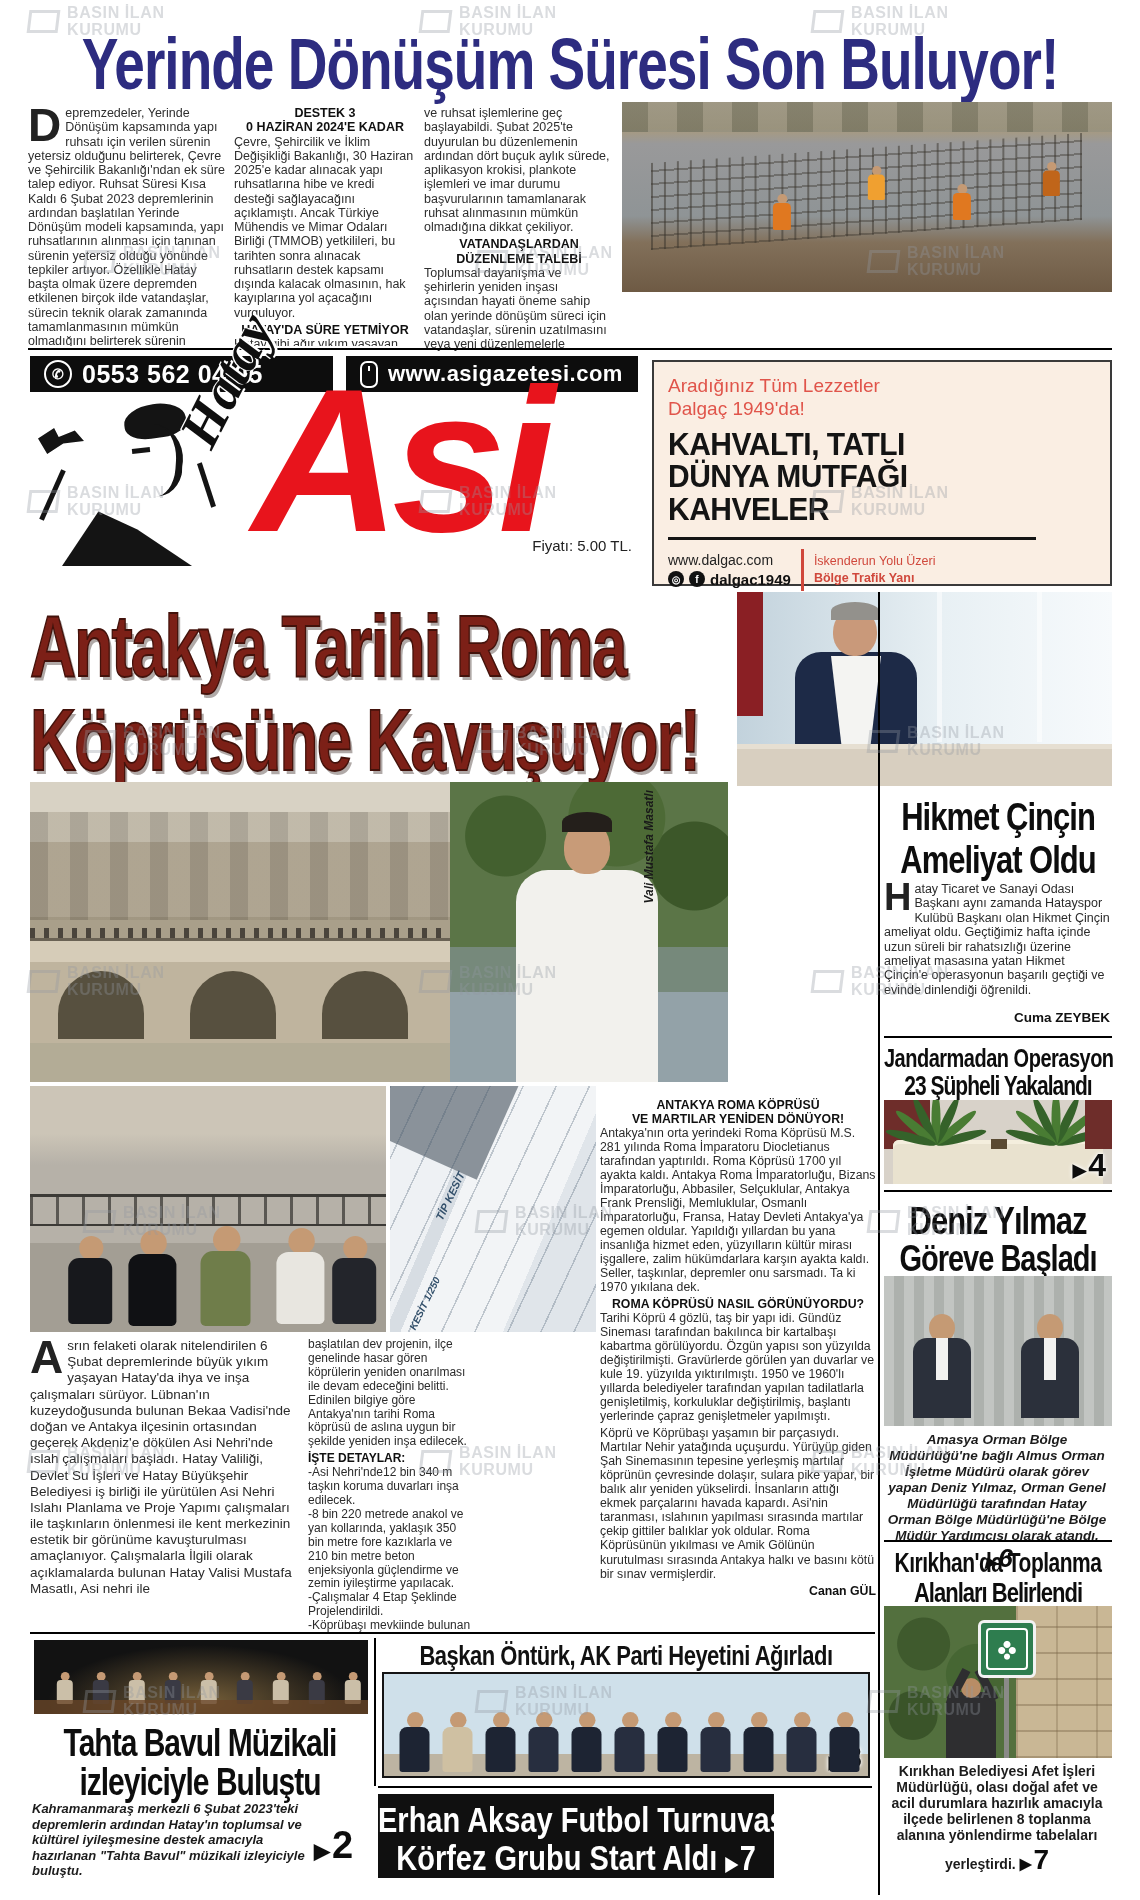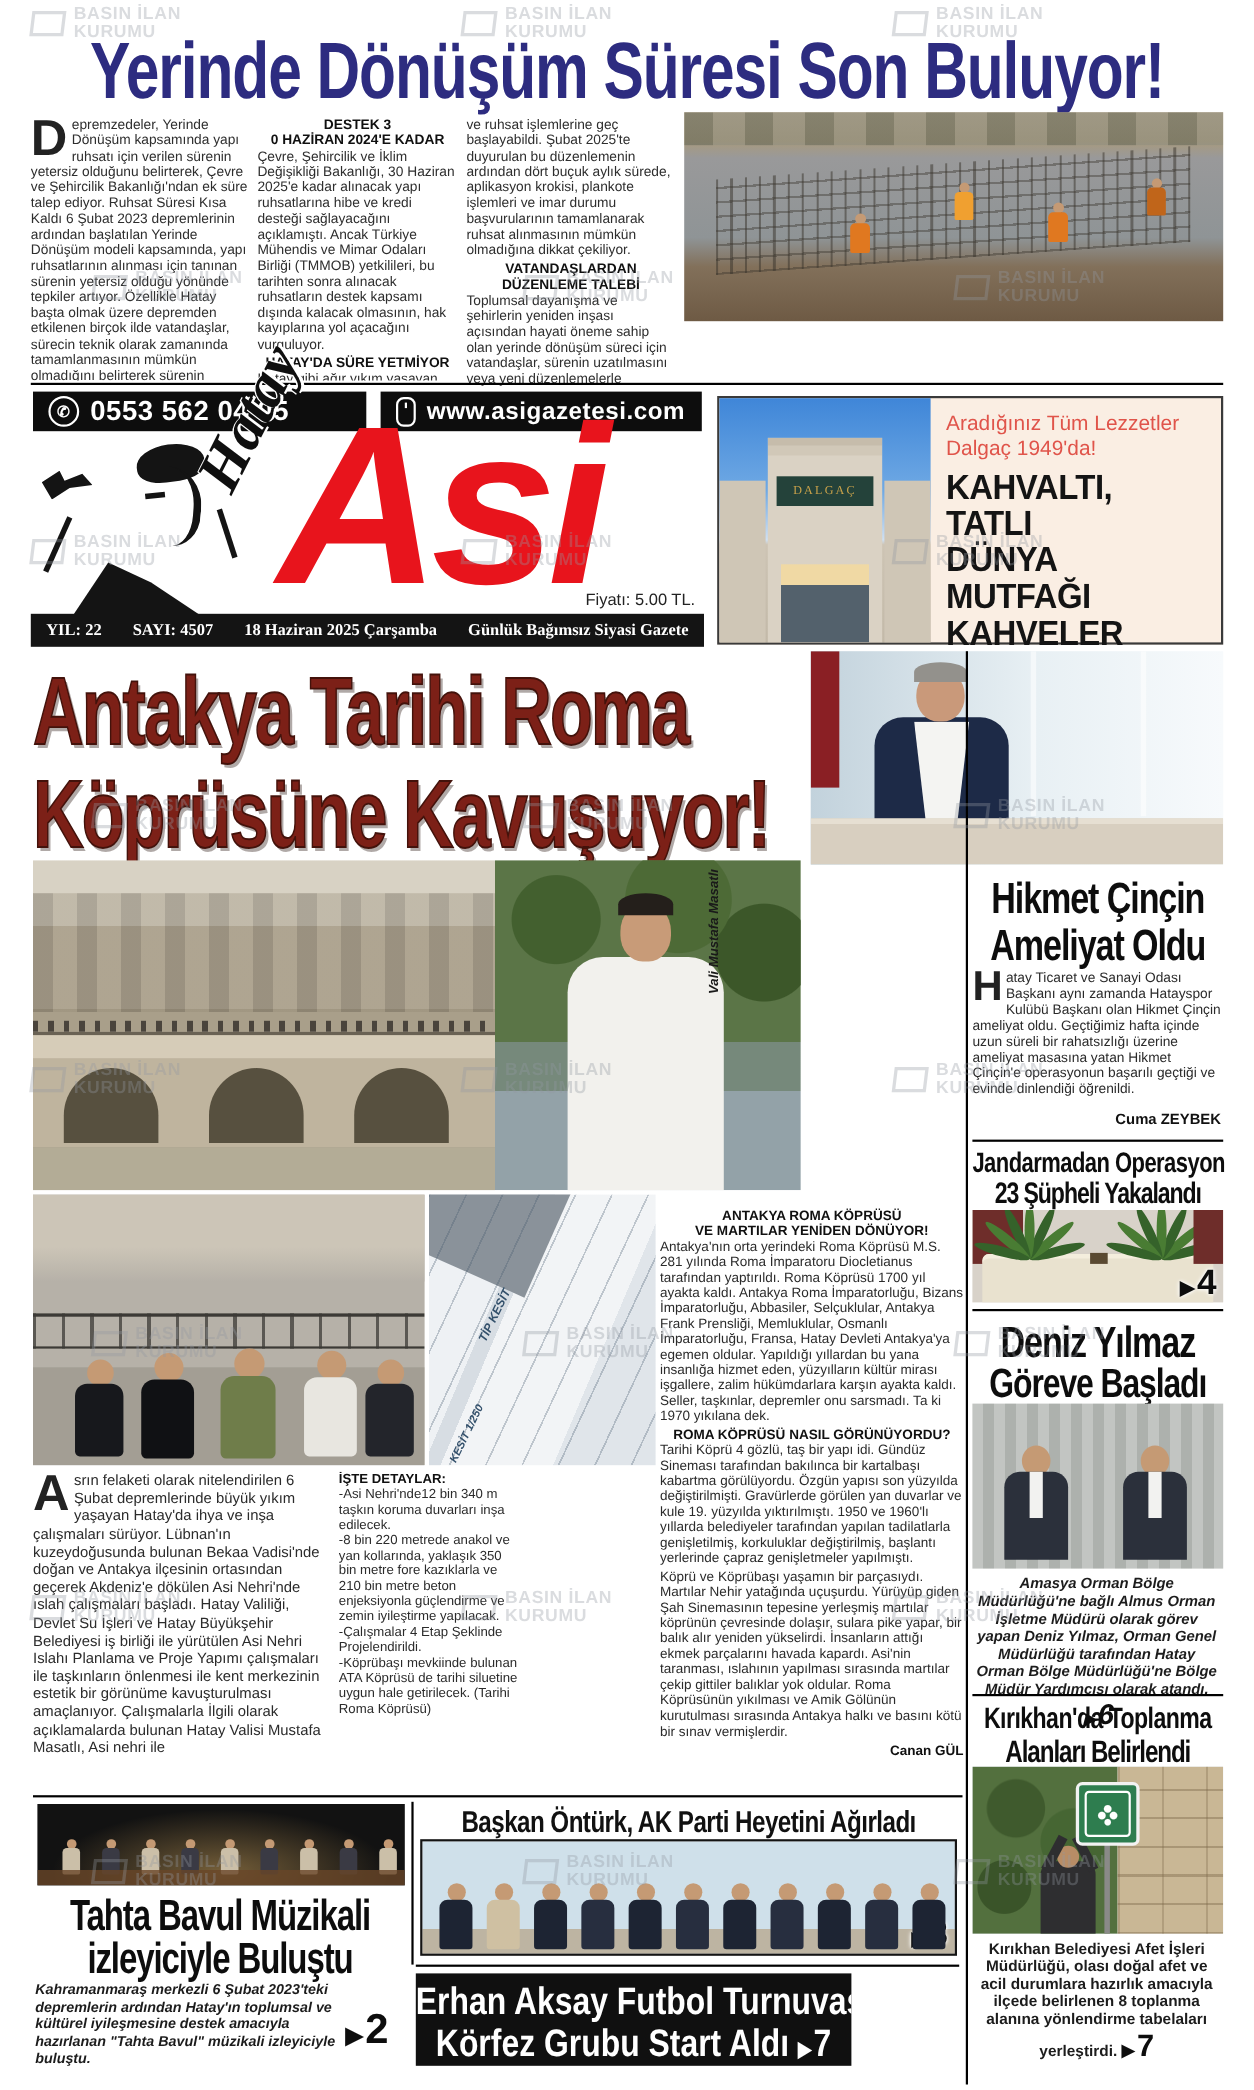--- a/index.html
+++ b/index.html
@@ -421,35 +421,22 @@
     <i class="st" style="left:96px;top:6px;width:62px;height:34px;border-radius:50% 50% 40% 40%;transform:rotate(-8deg);"></i>
     <i class="st" style="left:92px;top:26px;width:56px;height:72px;background:transparent;border-right:7px solid #141414;border-radius:0 50% 40% 0;transform:rotate(4deg);"></i>
     <i class="st" style="left:104px;top:50px;width:18px;height:5px;transform:rotate(-6deg);"></i>
     <i class="st" style="left:34px;top:98px;width:130px;height:70px;clip-path:polygon(0 100%,28% 22%,58% 48%,100% 100%);"></i>
     <i class="st" style="left:22px;top:70px;width:5px;height:54px;transform:rotate(24deg);"></i>
     <i class="st" style="left:176px;top:64px;width:5px;height:46px;transform:rotate(-18deg);"></i>
   </div>
   <div id="logo-script">Hatay</div>
   <div id="logo-asi">Asi</div>
   <div id="price">Fiyatı: 5.00 TL.</div>
-  <div id="info-bar">
-    <span>YIL: 22</span>
-    <span>SAYI: 4507</span>
-    <span>18 Haziran 2025 Çarşamba</span>
-    <span>Günlük Bağımsız Siyasi Gazete</span>
-  </div>
 
   <div id="ad-box">
-    <div class="ad-photo">
-      <div class="adp-wing" style="left:0;"></div>
-      <div class="adp-wing" style="right:0;"></div>
-      <div class="adp-tower"></div>
-      <div class="adp-sign">DALGAÇ</div>
-      <div class="adp-glass"></div>
-    </div>
     <div class="ad-body">
       <div class="ad-tag">
         <div>Aradığınız Tüm Lezzetler</div>
         <div>Dalgaç 1949'da!</div>
       </div>
       <div class="ad-main">
         <div>KAHVALTI, TATLI</div>
         <div>DÜNYA MUTFAĞI</div>
         <div>KAHVELER</div>
       </div>
@@ -538,20 +525,21 @@
   <div id="blueprint-photo">
     <div class="bpr-lines"></div>
     <div id="bp-label1" class="bpr-label">TİP KESİT</div>
     <div id="bp-label2" class="bpr-label">KESİT 1/250</div>
   </div>
 
   <div id="ms-col1">
     <span class="dropcap">A</span><span>srın felaketi olarak nitelendirilen 6 Şubat depremlerinde büyük yıkım yaşayan Hatay'da ihya ve inşa çalışmaları sürüyor. Lübnan'ın kuzeydoğusunda bulunan Bekaa Vadisi'nde doğan ve Antakya ilçesinin ortasından geçerek Akdeniz'e dökülen Asi Nehri'nde ıslah çalışmaları başladı. Hatay Valiliği, Devlet Su İşleri ve Hatay Büyükşehir Belediyesi iş birliği ile yürütülen Asi Nehri Islahı Planlama ve Proje Yapımı çalışmaları ile taşkınların önlenmesi ile kent merkezinin estetik bir görünüme kavuşturulması amaçlanıyor. Çalışmalarla İlgili olarak açıklamalarda bulunan Hatay Valisi Mustafa Masatlı, Asi nehri ile</span>
   </div>
   <div id="ms-col2">
+    <p>başlatılan dev projenin, ilçe genelinde hasar gören köprülerin yeniden onarılması ile devam edeceğini belitti. Edinilen bilgiye göre Antakya'nın tarihi Roma köprüsü de aslına uygun bir şekilde yeniden inşa edilecek.</p>
     <div class="ms-head-left">İŞTE DETAYLAR:</div>
     <div>-Asi Nehri'nde12 bin 340 m taşkın koruma duvarları inşa edilecek.</div>
     <div>-8 bin 220 metrede anakol ve yan kollarında, yaklaşık 350 bin metre fore kazıklarla ve 210 bin metre beton enjeksiyonla güçlendirme ve zemin iyileştirme yapılacak.</div>
     <div>-Çalışmalar 4 Etap Şeklinde Projelendirildi.</div>
     <div>-Köprübaşı mevkiinde bulunan ATA Köprüsü de tarihi siluetine uygun hale getirilecek. (Tarihi Roma Köprüsü)</div>
   </div>
   <div id="ms-col3">
     <div class="ms-head">ANTAKYA ROMA KÖPRÜSÜ</div>
     <div class="ms-head">VE MARTILAR YENİDEN DÖNÜYOR!</div>
     <p>Antakya'nın orta yerindeki Roma Köprüsü M.S. 281 yılında Roma İmparatoru Diocletianus tarafından yaptırıldı. Roma Köprüsü 1700 yıl ayakta kaldı. Antakya Roma İmparatorluğu, Bizans İmparatorluğu, Abbasiler, Selçuklular, Antakya Frank Prensliği, Memluklular, Osmanlı İmparatorluğu, Fransa, Hatay Devleti Antakya'ya egemen oldular. Yapıldığı yıllardan bu yana insanlığa hizmet eden, yüzyılların kültür mirası işgallere, zalim hükümdarlara karşın ayakta kaldı. Seller, taşkınlar, depremler onu sarsmadı. Ta ki 1970 yıkılana dek.</p>

